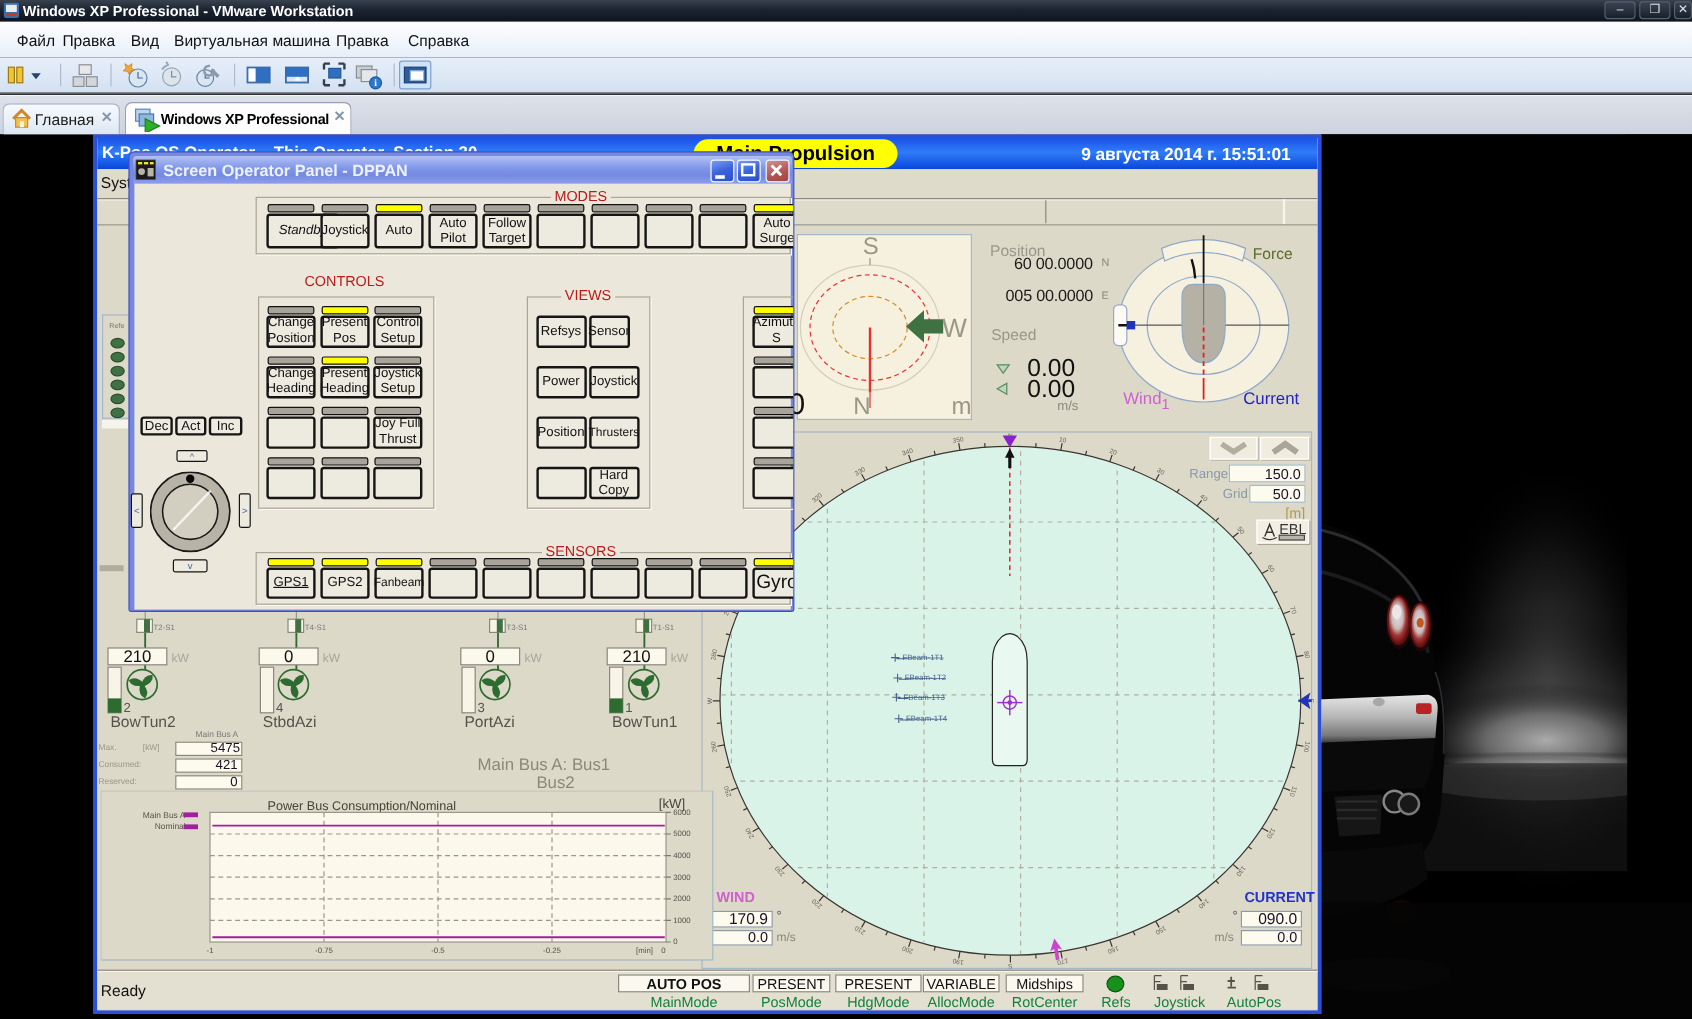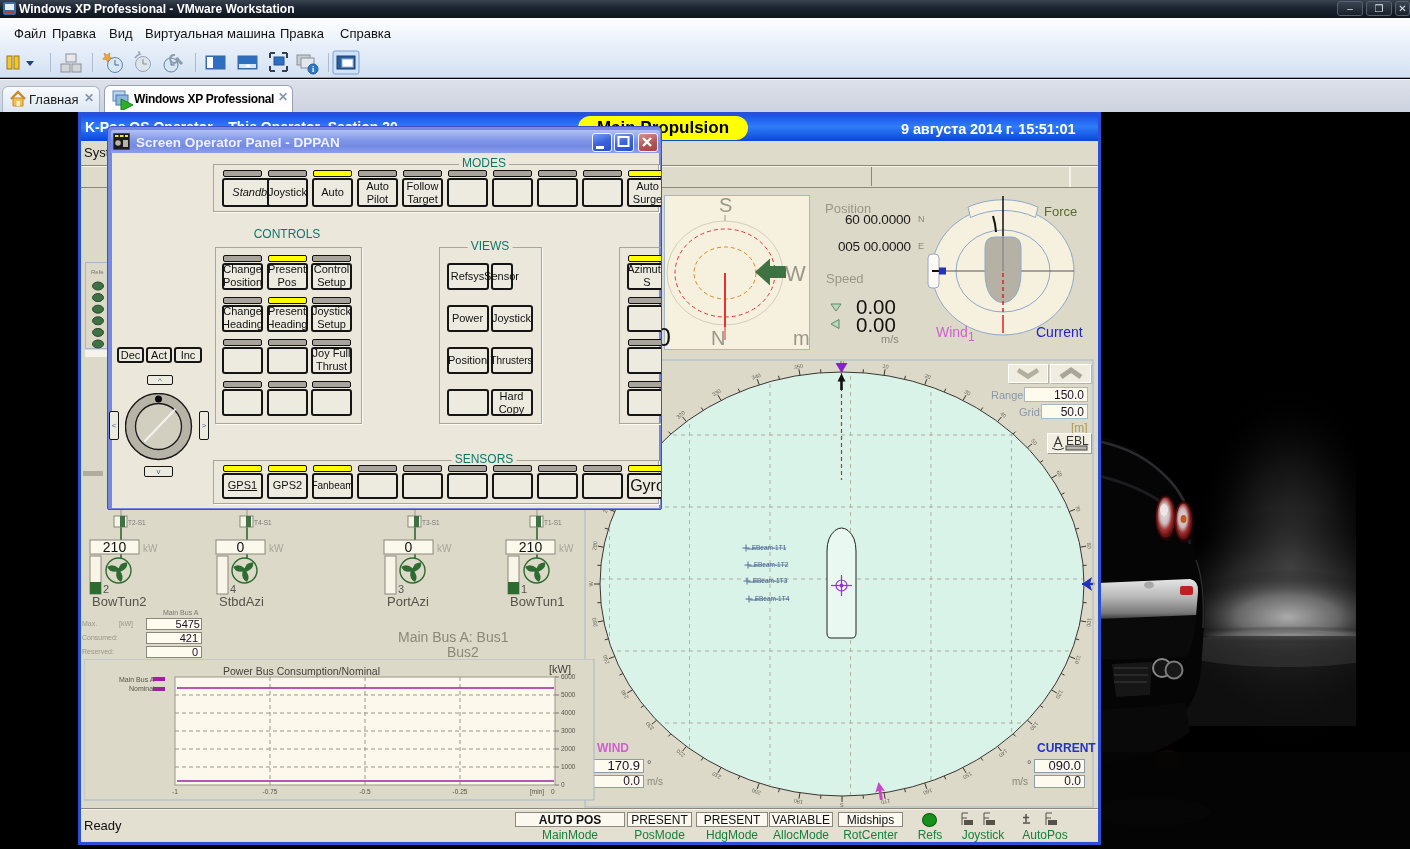--- a/index.html
+++ b/index.html
@@ -29,21 +29,21 @@
  border:3px solid #2a50d8;background:#dcd9c8;overflow:hidden;}
 .beige{background:#dcd9c8;}
 .vbox{position:absolute;background:#fdfaee;border:1px solid #8e9aa8;color:#1c1026;
  text-align:right;font-size:13px;}
 .dppan{position:absolute;left:107px;top:126px;width:555px;height:384px;
  background:#7588dd;border:1px solid #4050c0;border-radius:5px 5px 2px 2px;overflow:hidden;}
 .dtitle{position:absolute;left:3px;top:3px;width:549px;height:23px;border-radius:3px 3px 0 0;
  background:linear-gradient(180deg,#b2c1f4 0%,#8096e8 45%,#7489e2 70%,#8d9fee 100%);}
 .grp{position:absolute;border:1px solid #a9a697;box-shadow:1px 1px 0 #fbfaf4;}
 .grplab{position:absolute;transform:translate(-50%,-55%);background:#ebe8db;padding:0 3px;
- font-size:12px;color:#0f766e;white-space:nowrap;}
+ font-size:12px;color:#b91c1c;white-space:nowrap;}
 .ind{position:absolute;height:7px;border:1px solid #111;border-radius:2px;background:#a8a49b;}
 .ind.y{background:#ffff00;}
 .pbtn{position:absolute;border:2px solid #151515;border-radius:3px;background:#edeae0;
  color:#111;font-size:12px;text-align:center;display:flex;align-items:center;
  justify-content:center;line-height:13px;}
 .sbtn{position:absolute;border:1px solid #151515;border-radius:2px;background:#edeae0;
  color:#111;text-align:center;}
 .statbox{position:absolute;background:#faf8ef;border:1px solid #8a887c;text-align:center;
  font-size:12px;color:#111;height:15px;line-height:14px;}
 .statlab{position:absolute;font-size:12px;color:#15803d;text-align:center;}
@@ -657,21 +657,21 @@
       </div>
       <div class="ind" style="left:311px;top:380px;width:39px;"></div>
       <div class="pbtn" style="left:310px;top:388px;width:41px;height:27px;font-size:11px;">
         <div style="white-space:nowrap;"></div>
       </div>
       <div class="grp" style="left:438px;top:246px;width:103px;height:177px;"></div>
       <div class="grplab" style="left:489px;top:246px;">VIEWS</div>
       <div class="pbtn" style="left:445.5px;top:261.5px;width:42px;height:27px;font-size:11px;">
         <div style="white-space:nowrap;">Refsys</div>
       </div>
-      <div class="pbtn" style="left:489.5px;top:261.5px;width:22px;height:27px;font-size:11px;justify-content:center;">
+      <div class="pbtn" style="left:489.5px;top:261.5px;width:34px;height:27px;font-size:11px;justify-content:center;">
         <div style="white-space:nowrap;">Sensor</div>
       </div>
       <div class="pbtn" style="left:445.5px;top:303.5px;width:42px;height:27px;font-size:11px;">
         <div style="white-space:nowrap;">Power</div>
       </div>
       <div class="pbtn" style="left:489.5px;top:303.5px;width:42px;height:27px;font-size:11px;">
         <div style="white-space:nowrap;">Joystick</div>
       </div>
       <div class="pbtn" style="left:445.5px;top:345.5px;width:42px;height:27px;font-size:11px;">
         <div style="white-space:nowrap;">Position</div>

